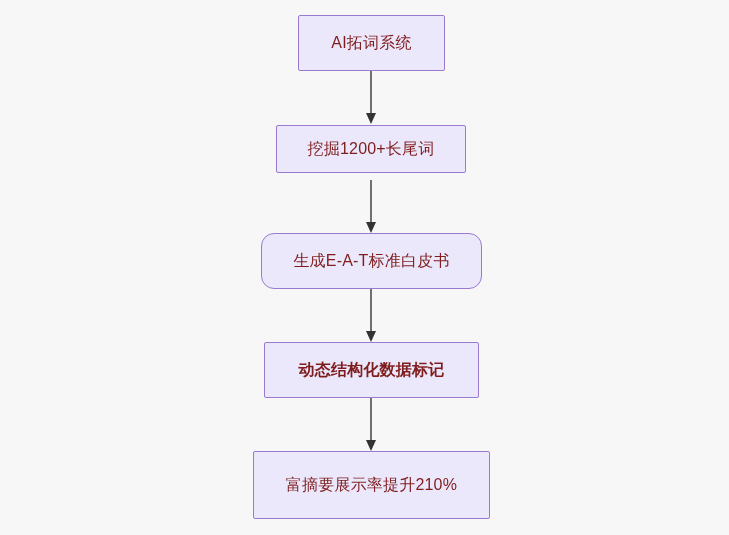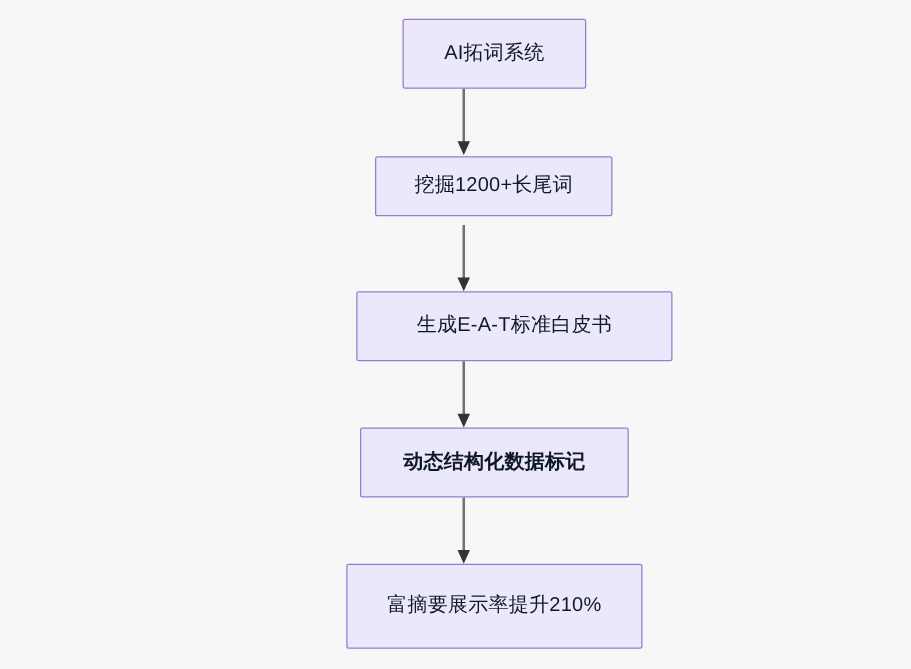--- a/index.html
+++ b/index.html
@@ -20,26 +20,25 @@
   }
   .node {
     position: absolute;
     box-sizing: border-box;
     background: #ebe8fc;
     border: 1.7px solid #9a79d0;
     border-radius: 2px;
     display: flex;
     align-items: center;
     justify-content: center;
-    color: #0f172a;
+    color: #7f1d1d;
     font-size: 16px;
     line-height: 1;
     letter-spacing: 0.2px;
     white-space: nowrap;
-    margin-left: 24px;
   }
   .node-label {
     display: block;
     text-align: center;
   }
   .edge {
     position: absolute;
     overflow: visible;
   }
   .edge-line {
@@ -76,21 +75,21 @@
   </svg>
 
   <div class="node" style="left:298px; top:15px; width:147px; height:56px;">
     <span class="node-label">AI拓词系统</span>
   </div>
 
   <div class="node" style="left:276px; top:125px; width:190px; height:48px;">
     <span class="node-label">挖掘1200+长尾词</span>
   </div>
 
-  <div class="node" style="left:261px; top:233px; width:253px; height:56px;">
+  <div class="node" style="left:261px; top:233px; width:221px; height:56px;border-radius:13px;">
     <span class="node-label">生成E-A-T标准白皮书</span>
   </div>
 
   <div class="node" style="left:264px; top:342px; width:215px; height:56px;font-weight:bold;">
     <span class="node-label">动态结构化数据标记</span>
   </div>
 
   <div class="node" style="left:253px; top:451px; width:237px; height:68px;">
     <span class="node-label">富摘要展示率提升210%</span>
   </div>

